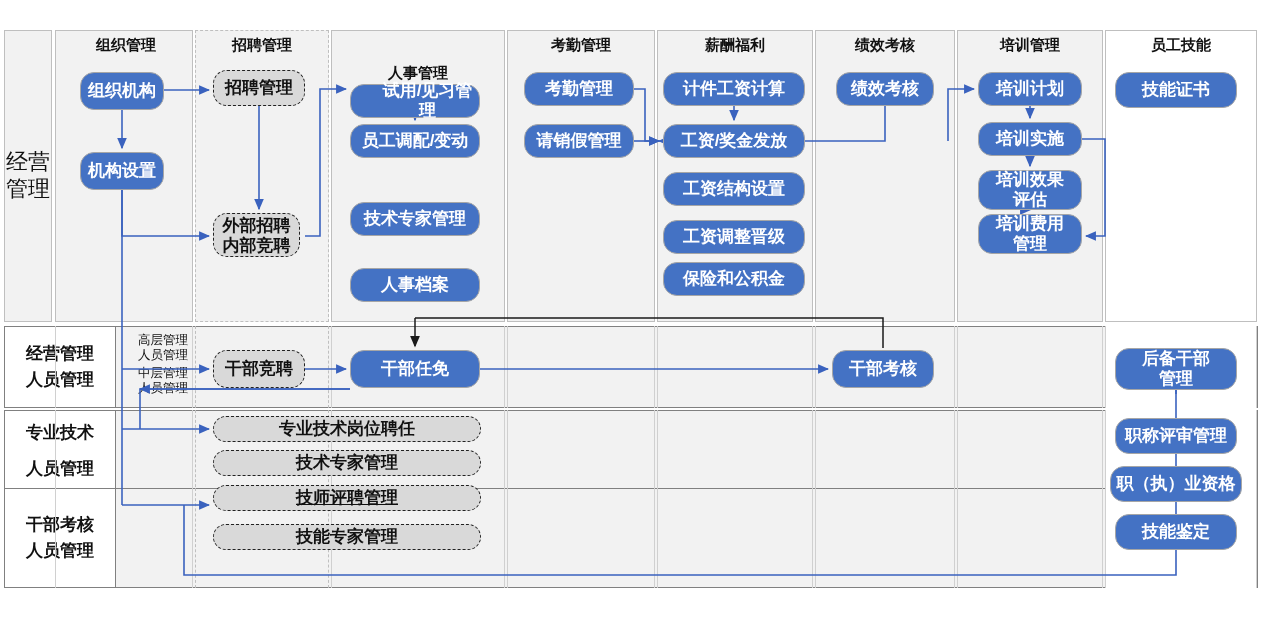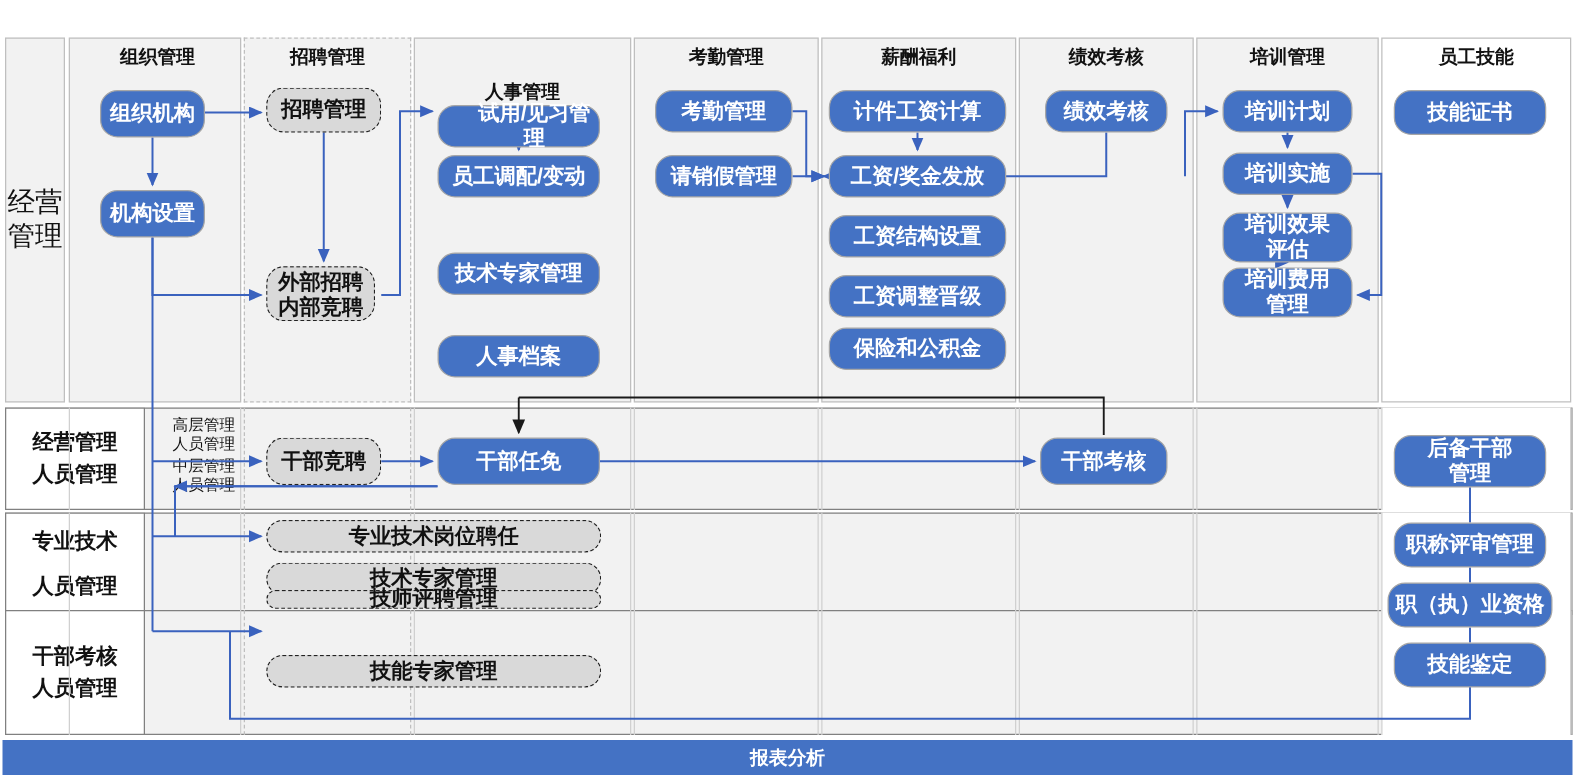--- a/index.html
+++ b/index.html
@@ -337,33 +337,30 @@
       <div class="node blue" style="left: 1115px; top: 418px; width: 122px; height: 36px;">
         <span>
           <div>职称评审管理</div>
         </span>
       </div>
       <div class="node blue" style="left: 1110px; top: 466px; width: 132px; height: 36px;">
         <span>
           <div>职（执）业资格</div>
         </span>
       </div>
-      <div class="node gray" style="left: 213px; top: 472px; width: 268px; height: 15px;">
+      <div class="node gray" style="left: 213px; top: 485px; width: 268px; height: 26px; text-decoration: underline;">
         <span>
           <div>技师评聘管理</div>
         </span>
       </div>
       <div class="node gray" style="left: 213px; top: 524px; width: 268px; height: 26px;">
         <span>
           <div>技能专家管理</div>
         </span>
       </div>
       <div class="node blue" style="left: 1115px; top: 514px; width: 122px; height: 36px;">
         <span>
           <div>技能鉴定</div>
         </span>
       </div>
     </div>
 
-  <div id="footer-bar">
-    <span>报表分析</span>
-  </div>
 </div>
 
 </body></html>

